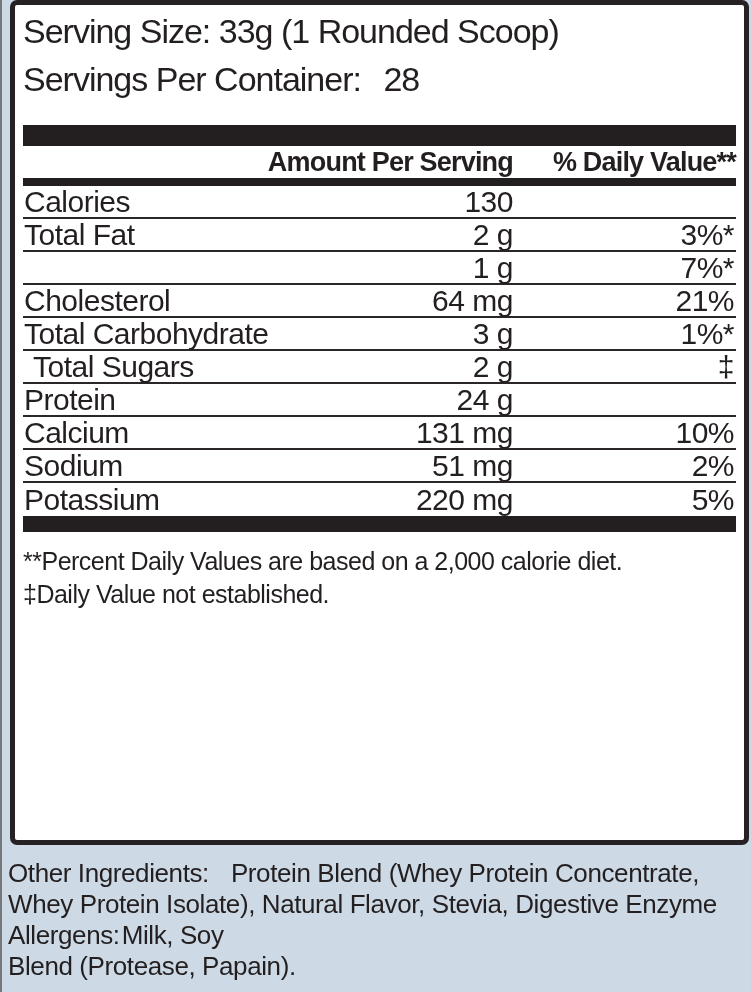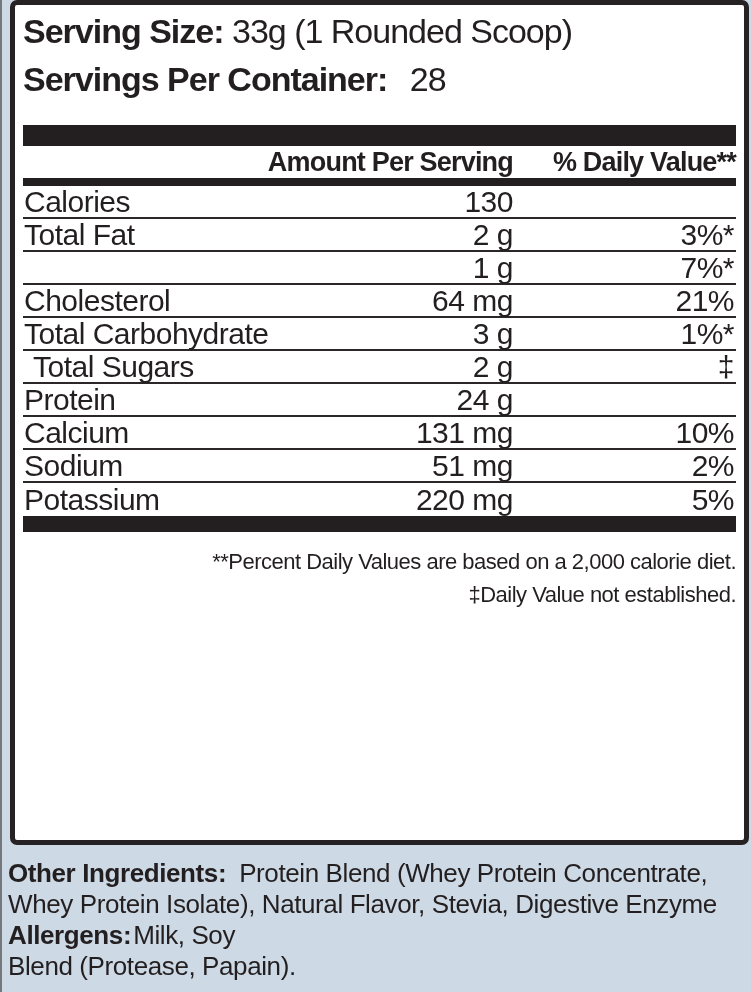--- a/index.html
+++ b/index.html
@@ -26,21 +26,21 @@
     margin: 12px 0 0 0;
     font-size: 66px;
     font-weight: bold;
     letter-spacing: -2px;
     line-height: 1.05;
     white-space: nowrap;
   }
   .line { font-size: 34px; letter-spacing: -1px; white-space: nowrap; }
   .serving  { margin-top: 7px; }
   .servings { margin-top: 9px; }
-  .b { font-weight: bold; }
+  .b { font-weight: normal; }
   .spc-value { margin-left: 14px; }
   .bar { background: #231f20; width: 100%; }
   .bar-thick  { margin-top: 26px; height: 21px; }
   .bar-mid    { height: 8px; }
   .bar-bottom { height: 16px; }
   .hrow {
     position: relative; height: 32px;
     font-weight: bold; font-size: 27px; letter-spacing: -0.8px;
   }
   .hrow span { position: absolute; top: 50%; transform: translateY(-50%); white-space: nowrap; }
@@ -54,32 +54,32 @@
   }
   .rows .row:last-child { border-bottom: none; }
   .row .label { padding-left: 1px; white-space: nowrap; }
   .row.indent .label { padding-left: 10px; }
   .row .amount, .row .dv {
     position: absolute; top: 50%; transform: translateY(-50%); white-space: nowrap;
   }
   .row .amount { right: 223px; }
   .row .dv     { right: 2px; }
   .footnote {
-    font-size: 22px; letter-spacing: -0.5px; line-height: 31px; white-space: nowrap; text-align: right;
+    font-size: 25px; letter-spacing: -0.5px; line-height: 31px; white-space: nowrap;
   }
   .footnote.first { margin-top: 14px; }
   .footnote.second { margin-top: 2px; }
   .bottom {
     position: absolute; left: 0; top: 845px; width: 751px; height: 147px;
     padding: 13px 8px 0 8px;
   }
   .ing {
     font-size: 26px; letter-spacing: -0.4px; line-height: 31px; white-space: nowrap;
   }
-  .ing .b { margin-right: 13px; }
+  .ing .b { margin-right: 22px; }
   .ing .b-tight { margin-right: 2px; }
 </style>
 </head>
 <body>
 
 <div class="edge-line"></div>
 
 <div class="panel">
 
   <p class="line serving">

